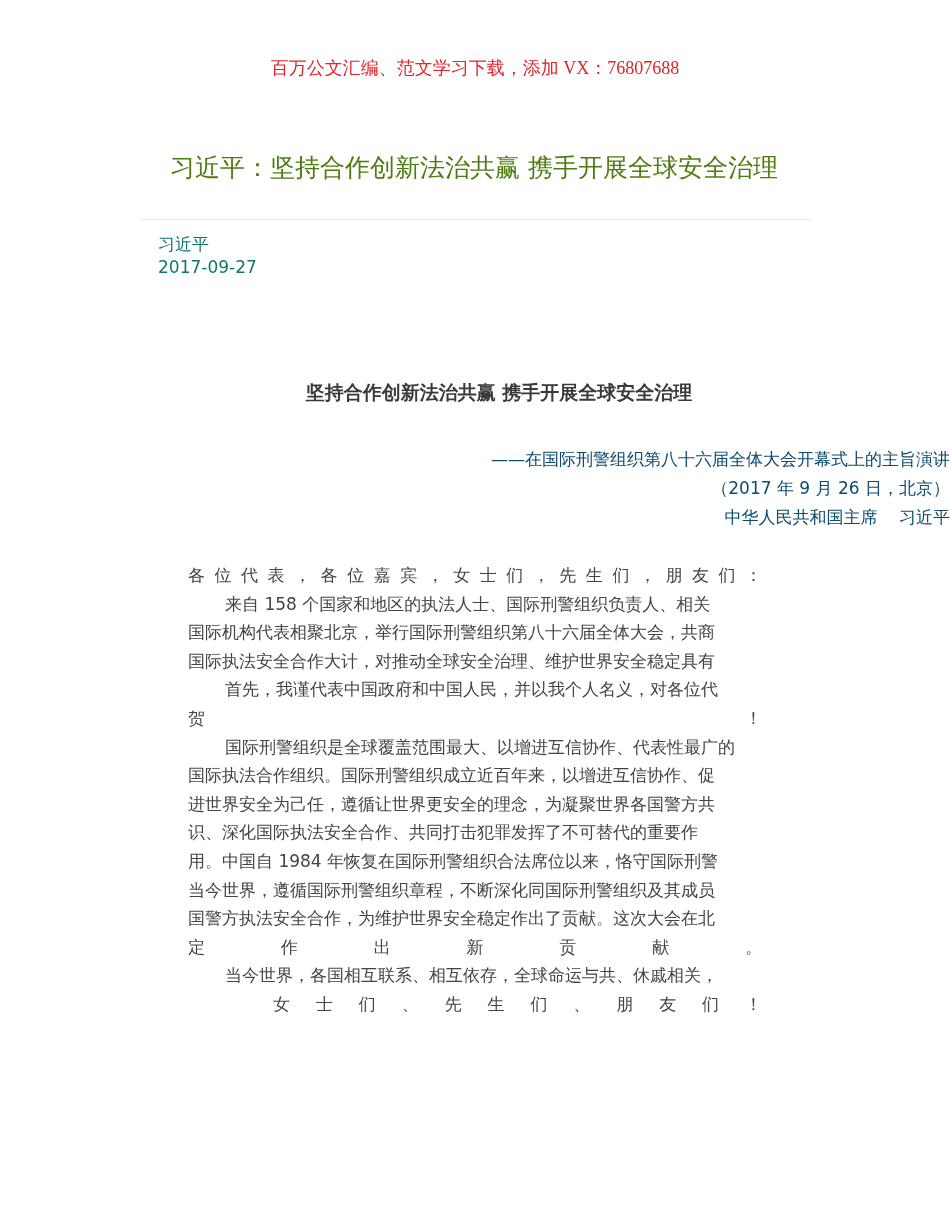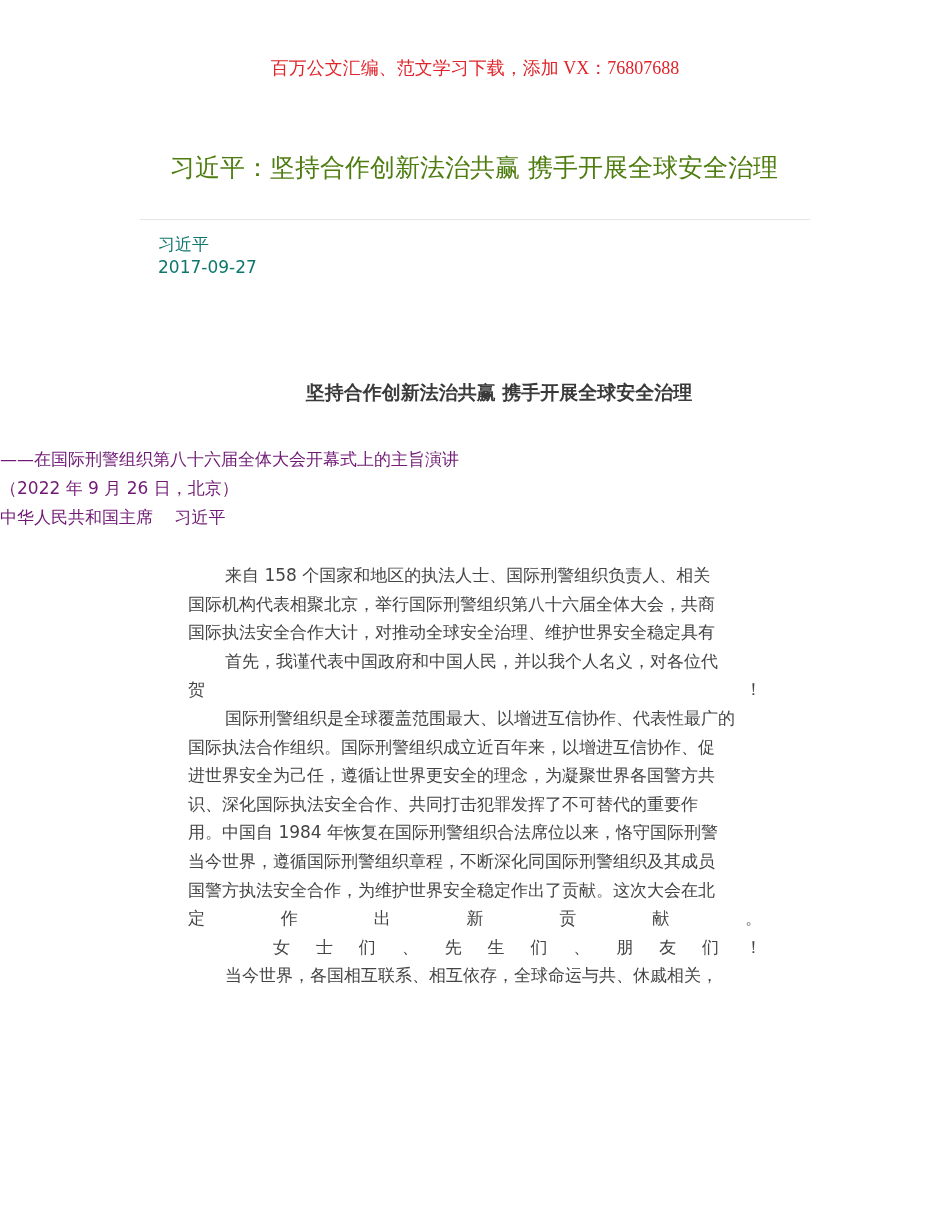--- a/index.html
+++ b/index.html
@@ -64,24 +64,24 @@
       font-size: 19px;
       font-weight: bold;
       color: #3a3a3a;
       margin: 0;
     }
     .subtitle-block {
       position: absolute;
       top: 445px;
       left: 0;
       width: 950px;
-      text-align: left;
+      text-align: right;
       font-size: 17px;
       line-height: 29px;
-      color: #701a75;
+      color: #0c4a6e;
     }
     .subtitle-block div { white-space: pre; }
     .body-text {
       position: absolute;
       top: 561px;
       left: 188px;
       width: 574px;
       font-size: 17px;
       line-height: 28.6px;
       color: #444444;
@@ -112,33 +112,34 @@
 
 <div class="meta">
   <div>习近平</div>
   <div>2017-09-27</div>
 </div>
 
 <h2 class="doc-heading">坚持合作创新法治共赢  携手开展全球安全治理</h2>
 
 <div class="subtitle-block">
   <div>——在国际刑警组织第八十六届全体大会开幕式上的主旨演讲</div>
-  <div>（2022 年 9 月 26 日，北京）</div>
+  <div>（2017 年 9 月 26 日，北京）</div>
   <div>中华人民共和国主席    习近平</div>
 </div>
 
 <div class="body-text">
+  <div class="line just">各 位 代 表 ， 各 位 嘉 宾 ， 女 士 们 ， 先 生 们 ， 朋 友 们 ：</div>
   <div class="line indent">来自 158 个国家和地区的执法人士、国际刑警组织负责人、相关</div>
   <div class="line">国际机构代表相聚北京，举行国际刑警组织第八十六届全体大会，共商</div>
   <div class="line">国际执法安全合作大计，对推动全球安全治理、维护世界安全稳定具有</div>
   <div class="line indent">首先，我谨代表中国政府和中国人民，并以我个人名义，对各位代</div>
   <div class="line just">贺 ！</div>
   <div class="line indent">国际刑警组织是全球覆盖范围最大、以增进互信协作、代表性最广的</div>
   <div class="line">国际执法合作组织。国际刑警组织成立近百年来，以增进互信协作、促</div>
   <div class="line">进世界安全为己任，遵循让世界更安全的理念，为凝聚世界各国警方共</div>
   <div class="line">识、深化国际执法安全合作、共同打击犯罪发挥了不可替代的重要作</div>
   <div class="line">用。中国自 1984 年恢复在国际刑警组织合法席位以来，恪守国际刑警</div>
   <div class="line">当今世界，遵循国际刑警组织章程，不断深化同国际刑警组织及其成员</div>
   <div class="line">国警方执法安全合作，为维护世界安全稳定作出了贡献。这次大会在北</div>
   <div class="line just">定 作 出 新 贡 献 。</div>
+  <div class="line indent">当今世界，各国相互联系、相互依存，全球命运与共、休戚相关，</div>
   <div class="line just indent2">女 士 们 、 先 生 们 、 朋 友 们 ！</div>
-  <div class="line indent">当今世界，各国相互联系、相互依存，全球命运与共、休戚相关，</div>
 </div>
 
 </body></html>

